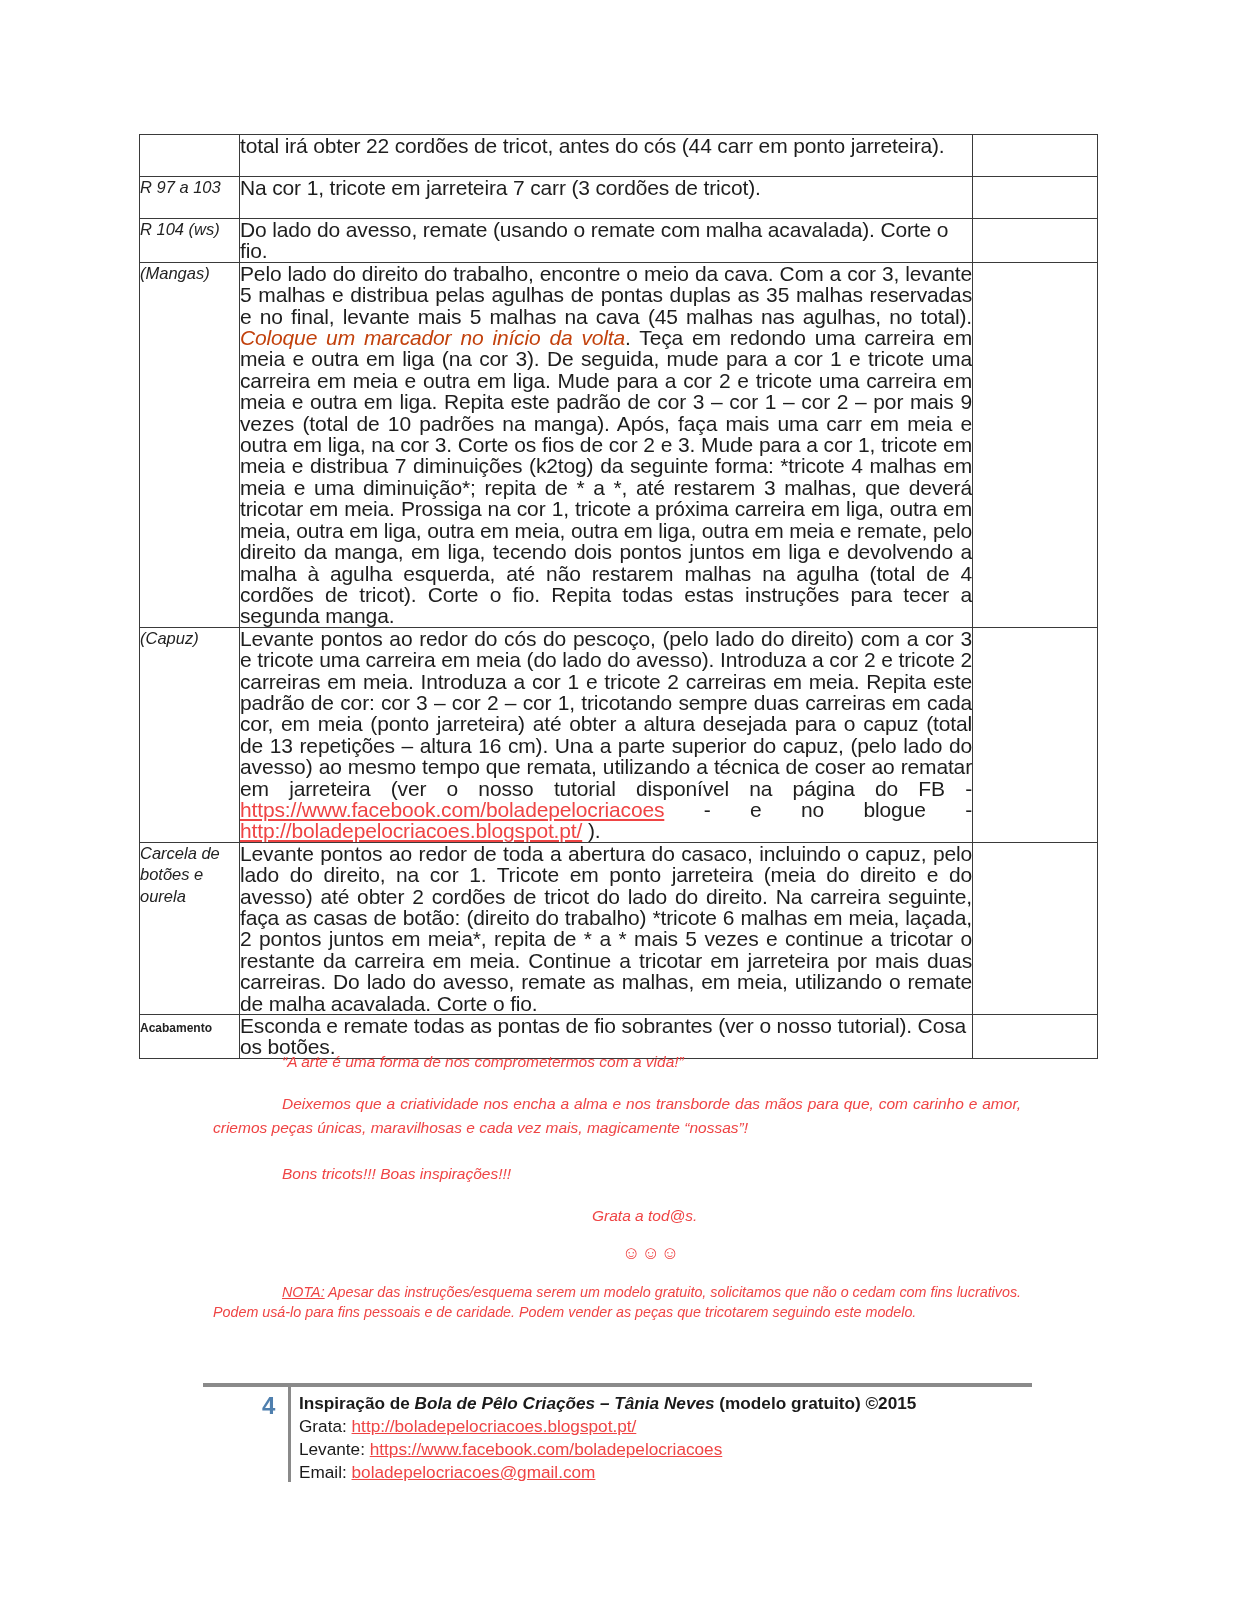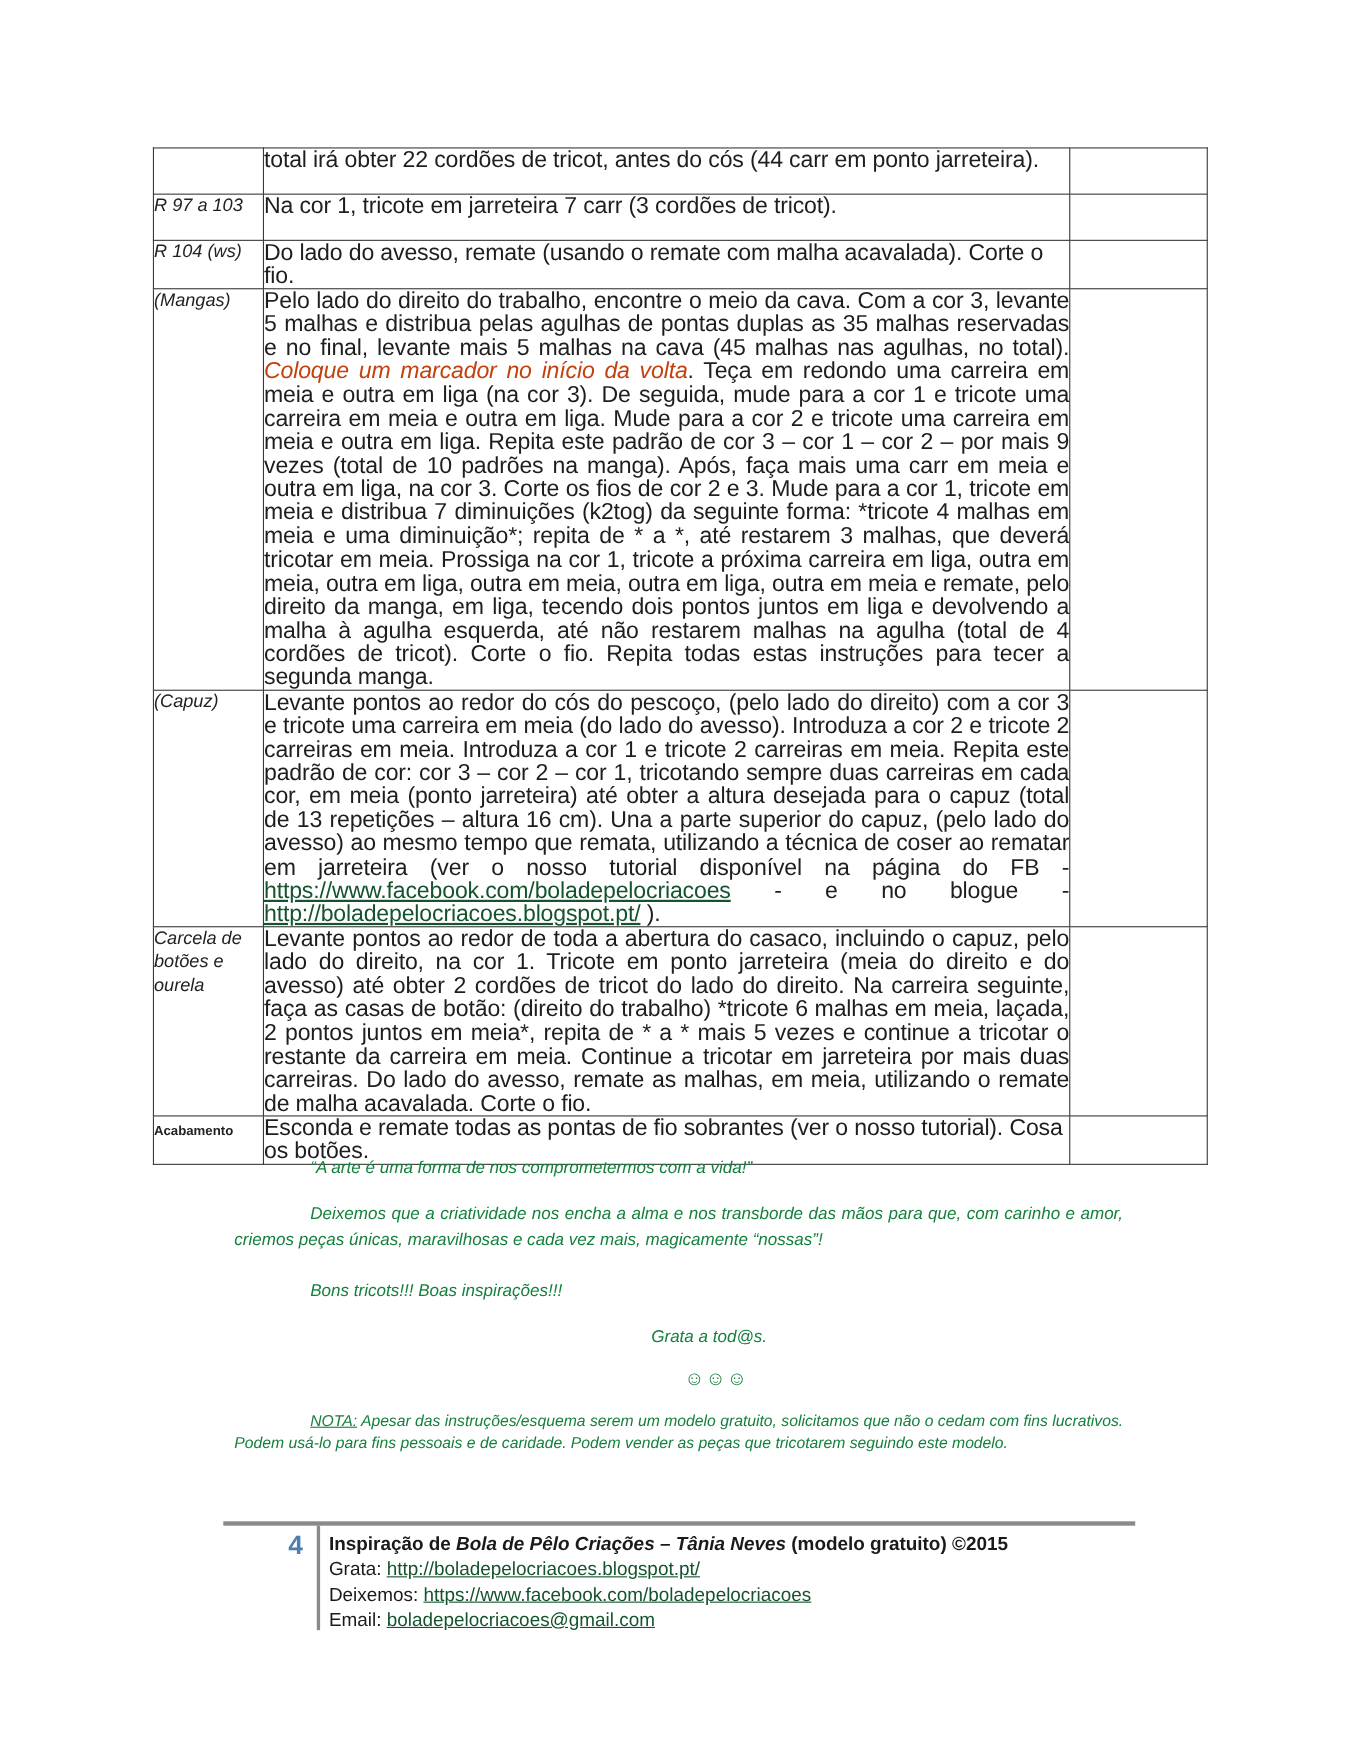--- a/index.html
+++ b/index.html
@@ -9,24 +9,24 @@
   .tbl td { border:1.5px solid #3a3a3a; vertical-align:top; padding:0; }
   .tbl col.c1 { width:100px; }
   .tbl col.c2 { width:733px; }
   .tbl col.c3 { width:125px; }
   .lbl { font-family:"Liberation Sans Narrow","Liberation Sans", sans-serif; font-style:italic; font-size:16.5px; line-height:21.5px;
          padding:3px 6px 0 10px; color:#222; }
   .lbl.small { font-style:normal; font-weight:bold; font-size:12px; padding-top:3px; }
   .txt { font-size:21px; line-height:21.4px; padding:4px 9px 0 9px; text-align:justify; color:#1e1e1e; letter-spacing:-0.15px; }
   .txt.nj { text-align:left; }
   .red { color:#c2410c; font-style:italic; }
-  a.lnk { color:#14532d; text-decoration:underline; }
+  a.lnk { color:#ef4444; text-decoration:underline; }
   .r1 { height:42px; } .r2 { height:42px; } .r3 { height:42px; }
   .r4 { height:341px; } .r5 { height:213px; } .r6 { height:170px; } .r7 { height:41px; }
-  .prose { position:absolute; font-family:"Liberation Sans", sans-serif; font-style:italic; font-size:15.5px; color:#15803d; line-height:23.5px; }
+  .prose { position:absolute; font-family:"Liberation Sans", sans-serif; font-style:italic; font-size:15.5px; color:#ef4444; line-height:23.5px; }
   .nota { font-size:14.3px; line-height:19.5px; }
   .footer-rule { position:absolute; left:203px; top:1383px; width:829px; height:4px; background:#8a8a8a; }
   .footer-vr { position:absolute; left:288px; top:1387px; width:3px; height:95px; background:#8a8a8a; }
   .pagenum { position:absolute; left:262px; top:1392px; font-size:24px; font-weight:bold; color:#4f7fae; }
   .ftext { position:absolute; left:299px; font-size:17.2px; color:#1a1a1a; }
 </style>
 </head>
 <body>
 
 <table class="tbl">
@@ -79,14 +79,14 @@
 <div class="prose" style="left:282px; top:1162px;">Bons tricots!!! Boas inspirações!!!</div>
 <div class="prose" style="left:592px; top:1204px;">Grata a tod@s.</div>
 <div class="prose" style="left:622px; top:1242px; font-style:normal; font-size:18px; letter-spacing:1px;">☺☺☺</div>
 <div class="prose nota" style="left:213px; top:1283px; width:808px; text-align:justify; text-indent:69px;"><span style="text-decoration:underline;">NOTA:</span><span> Apesar das instruções/esquema serem um modelo gratuito, solicitamos que não o cedam com fins lucrativos. Podem usá-lo para fins pessoais e de caridade. Podem vender as peças que tricotarem seguindo este modelo.</span></div>
 
 <div class="footer-rule"></div>
 <div class="footer-vr"></div>
 <div class="pagenum">4</div>
 <div class="ftext" style="top:1393px; font-weight:bold;"><span>Inspiração de </span><i>Bola de Pêlo Criações – Tânia Neves</i><span> (modelo gratuito) ©2015</span></div>
 <div class="ftext" style="top:1416px;"><span>Grata: </span><a class="lnk">http://boladepelocriacoes.blogspot.pt/</a></div>
-<div class="ftext" style="top:1439px;"><span>Deixemos: </span><a class="lnk">https://www.facebook.com/boladepelocriacoes</a></div>
+<div class="ftext" style="top:1439px;"><span>Levante: </span><a class="lnk">https://www.facebook.com/boladepelocriacoes</a></div>
 <div class="ftext" style="top:1462px;"><span>Email: </span><a class="lnk">boladepelocriacoes@gmail.com</a></div>
 
 </body></html>

